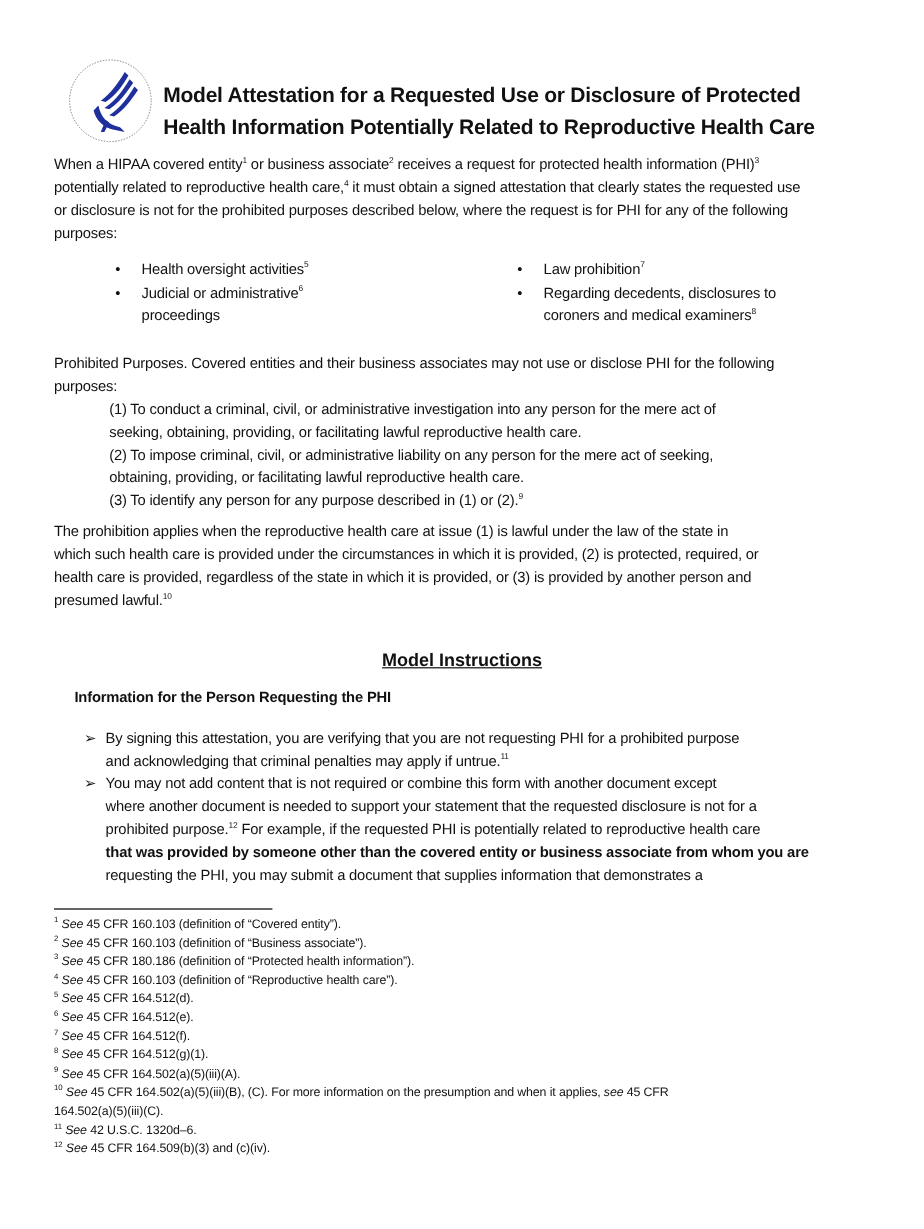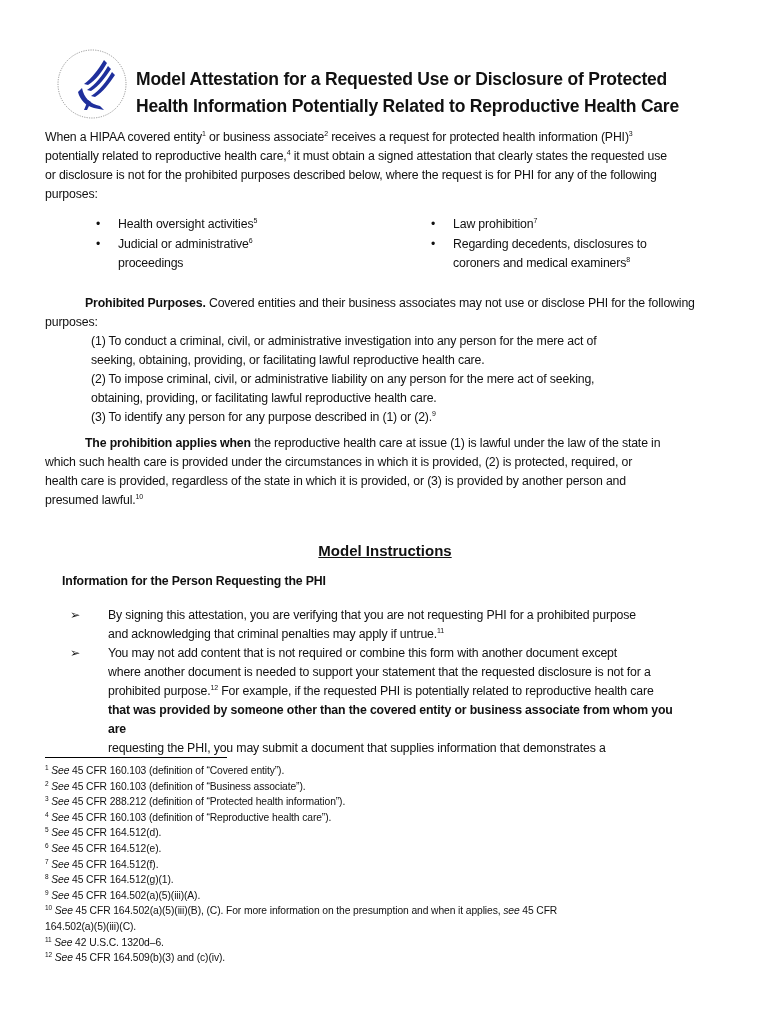--- a/index.html
+++ b/index.html
@@ -20,26 +20,26 @@
   .bul { position: relative; padding-left: 22px; }
   .bul .dot { position: absolute; left: 0; top: 0; }
   .indent { position: absolute; left: 91px; width: 620px; font-size: 12.3px; line-height: 19px; letter-spacing: -0.15px; }
   .heading-center {
     position: absolute; left: 0; width: 770px; text-align: center; top: 542px;
     font-weight: bold; font-size: 15px; text-decoration: underline;
   }
   .subhead { position: absolute; left: 45px; top: 574px; font-weight: bold; font-size: 12.3px; letter-spacing: -0.15px; margin-left: 17px; }
   .arrow-item { position: absolute; left: 70px; width: 620px; font-size: 12.3px; line-height: 19px; letter-spacing: -0.15px; }
   .arrow-item .arr { position: absolute; left: 0; top: 0; }
-  .arrow-item .txt { margin-left: 38px; display: block; }
+  .arrow-item .txt { margin-left: 18px; display: block; }
   .fn-rule { position: absolute; left: 45px; top: 757px; width: 182px; height: 1px; background: #000; }
   .footnotes { position: absolute; left: 45px; top: 763px; width: 620px; font-size: 10.3px; line-height: 15.6px; letter-spacing: -0.1px; }
   .footnotes .fn sup { font-size: 6.5px; }
   .footnotes i { }
-  b { font-weight: bold; margin-left: 40px; }
+  b { font-weight: normal; }
 </style>
 </head>
 <body>
 
 <div class="page">
 
   <div class="logo">
     <svg width="80" height="80" viewBox="0 0 80 80">
       <circle cx="38" cy="40" r="34" fill="none" stroke="#555" stroke-width="0.6" stroke-dasharray="1.2 1.2"></circle>
       <path d="M50 16 C44 26, 38 34, 30 40 L34 41 C42 36, 48 28, 53 19 Z" fill="#1f2f9c"></path>
@@ -129,21 +129,21 @@
       <span style="display:block;"><span>prohibited purpose.</span><sup>12</sup><span> For example, if the requested PHI is potentially related to reproductive health care</span></span>
       <span style="display:block;font-weight:bold;">that was provided by someone other than the covered entity or business associate from whom you are</span>
       <span style="display:block;">requesting the PHI, you may submit a document that supplies information that demonstrates a</span>
     </span>
   </div>
 
   <div class="fn-rule"></div>
   <div class="footnotes">
     <div class="fn"><sup>1</sup> <i>See</i><span> 45 CFR 160.103 (definition of “Covered entity”).</span></div>
     <div class="fn"><sup>2</sup> <i>See</i><span> 45 CFR 160.103 (definition of “Business associate”).</span></div>
-    <div class="fn"><sup>3</sup> <i>See</i><span> 45 CFR 288.212 (definition of “Protected health information”).</span></div>
+    <div class="fn"><sup>3</sup> <i>See</i><span> 45 CFR 180.186 (definition of “Protected health information”).</span></div>
     <div class="fn"><sup>4</sup> <i>See</i><span> 45 CFR 160.103 (definition of “Reproductive health care”).</span></div>
     <div class="fn"><sup>5</sup> <i>See</i><span> 45 CFR 164.512(d).</span></div>
     <div class="fn"><sup>6</sup> <i>See</i><span> 45 CFR 164.512(e).</span></div>
     <div class="fn"><sup>7</sup> <i>See</i><span> 45 CFR 164.512(f).</span></div>
     <div class="fn"><sup>8</sup> <i>See</i><span> 45 CFR 164.512(g)(1).</span></div>
     <div class="fn"><sup>9</sup> <i>See</i><span> 45 CFR 164.502(a)(5)(iii)(A).</span></div>
     <div class="fn"><sup>10</sup> <i>See</i><span> 45 CFR 164.502(a)(5)(iii)(B), (C). For more information on the presumption and when it applies, </span><i>see</i><span> 45 CFR</span><br><span>164.502(a)(5)(iii)(C).</span></div>
     <div class="fn"><sup>11</sup> <i>See</i><span> 42 U.S.C. 1320d–6.</span></div>
     <div class="fn"><sup>12</sup> <i>See</i><span> 45 CFR 164.509(b)(3) and (c)(iv).</span></div>
   </div>

